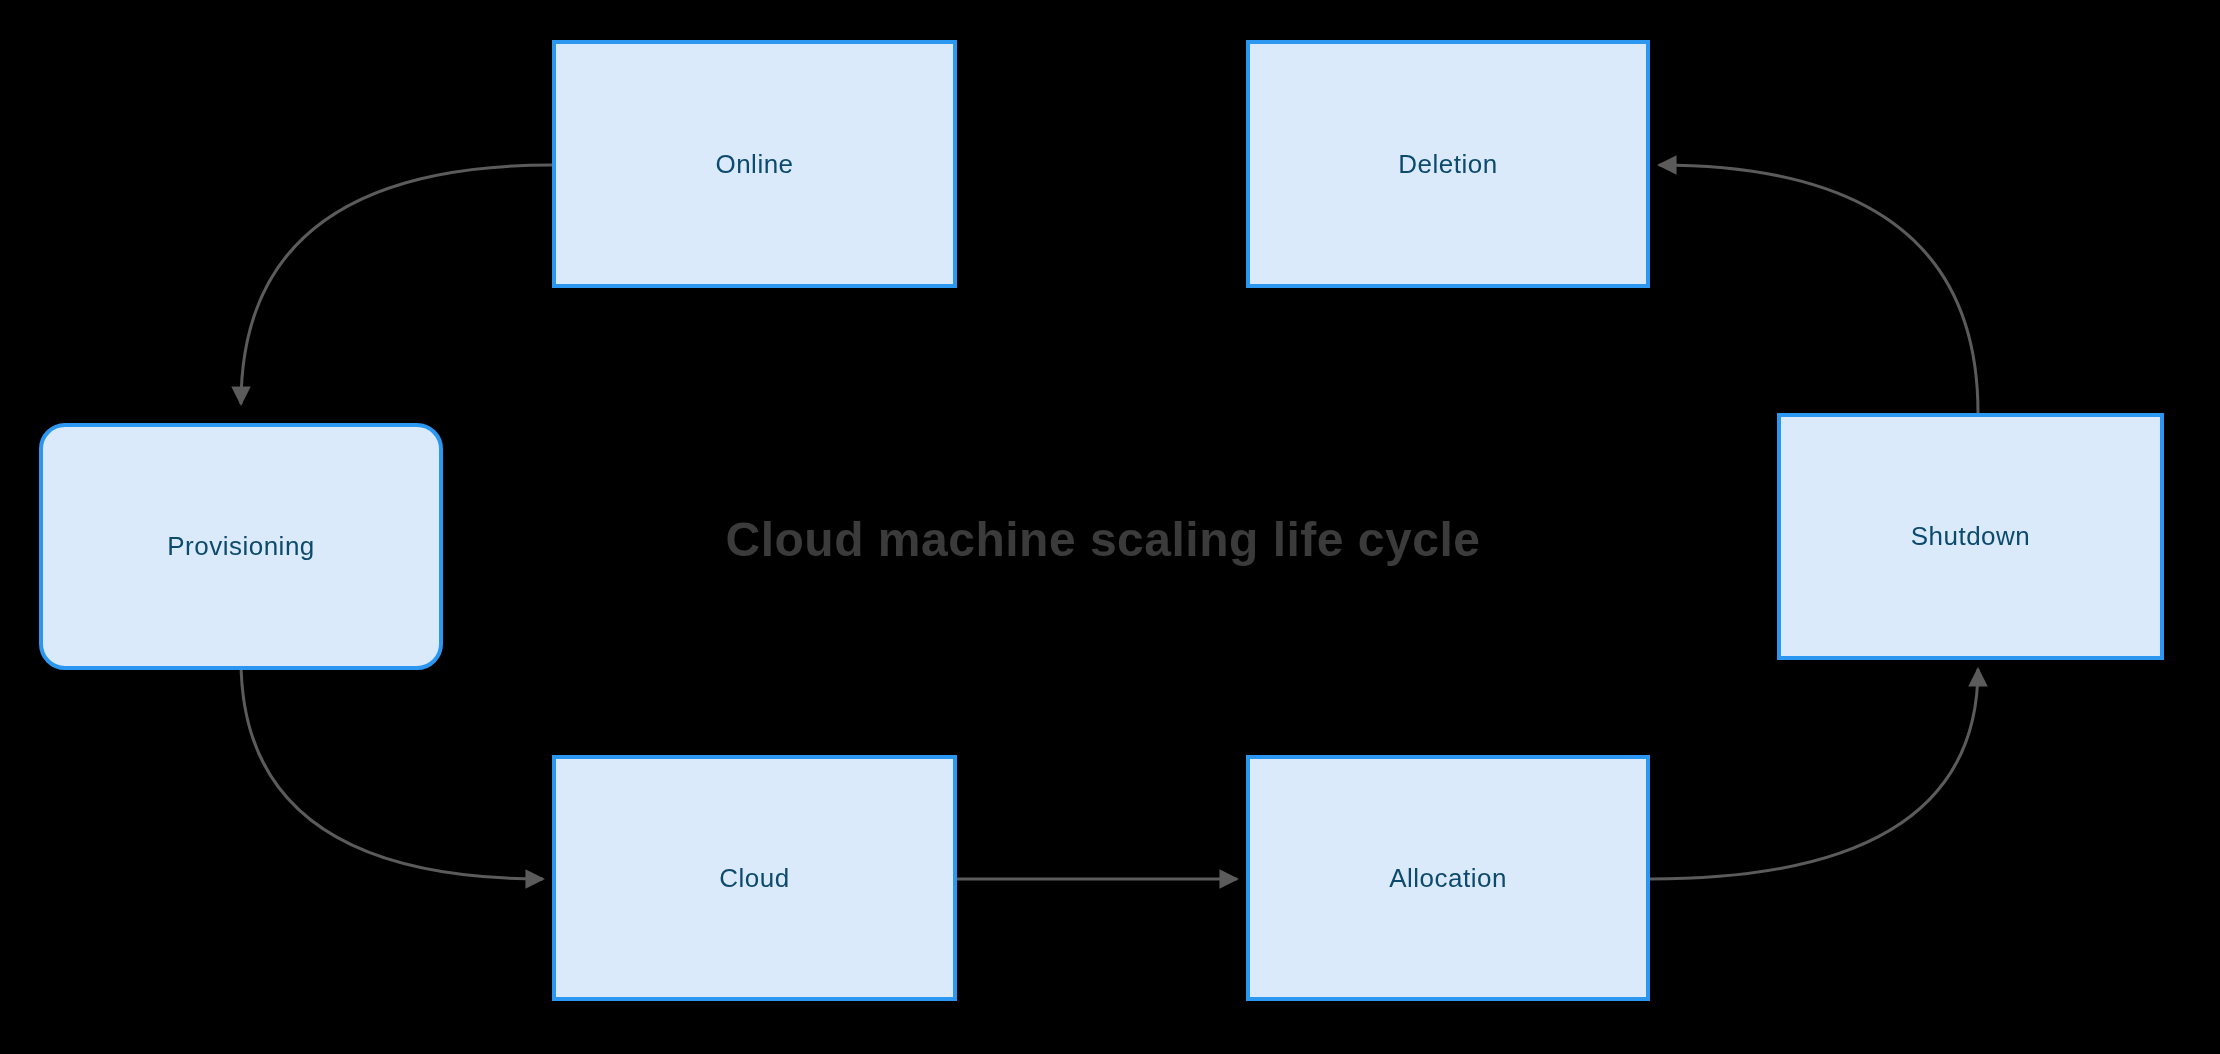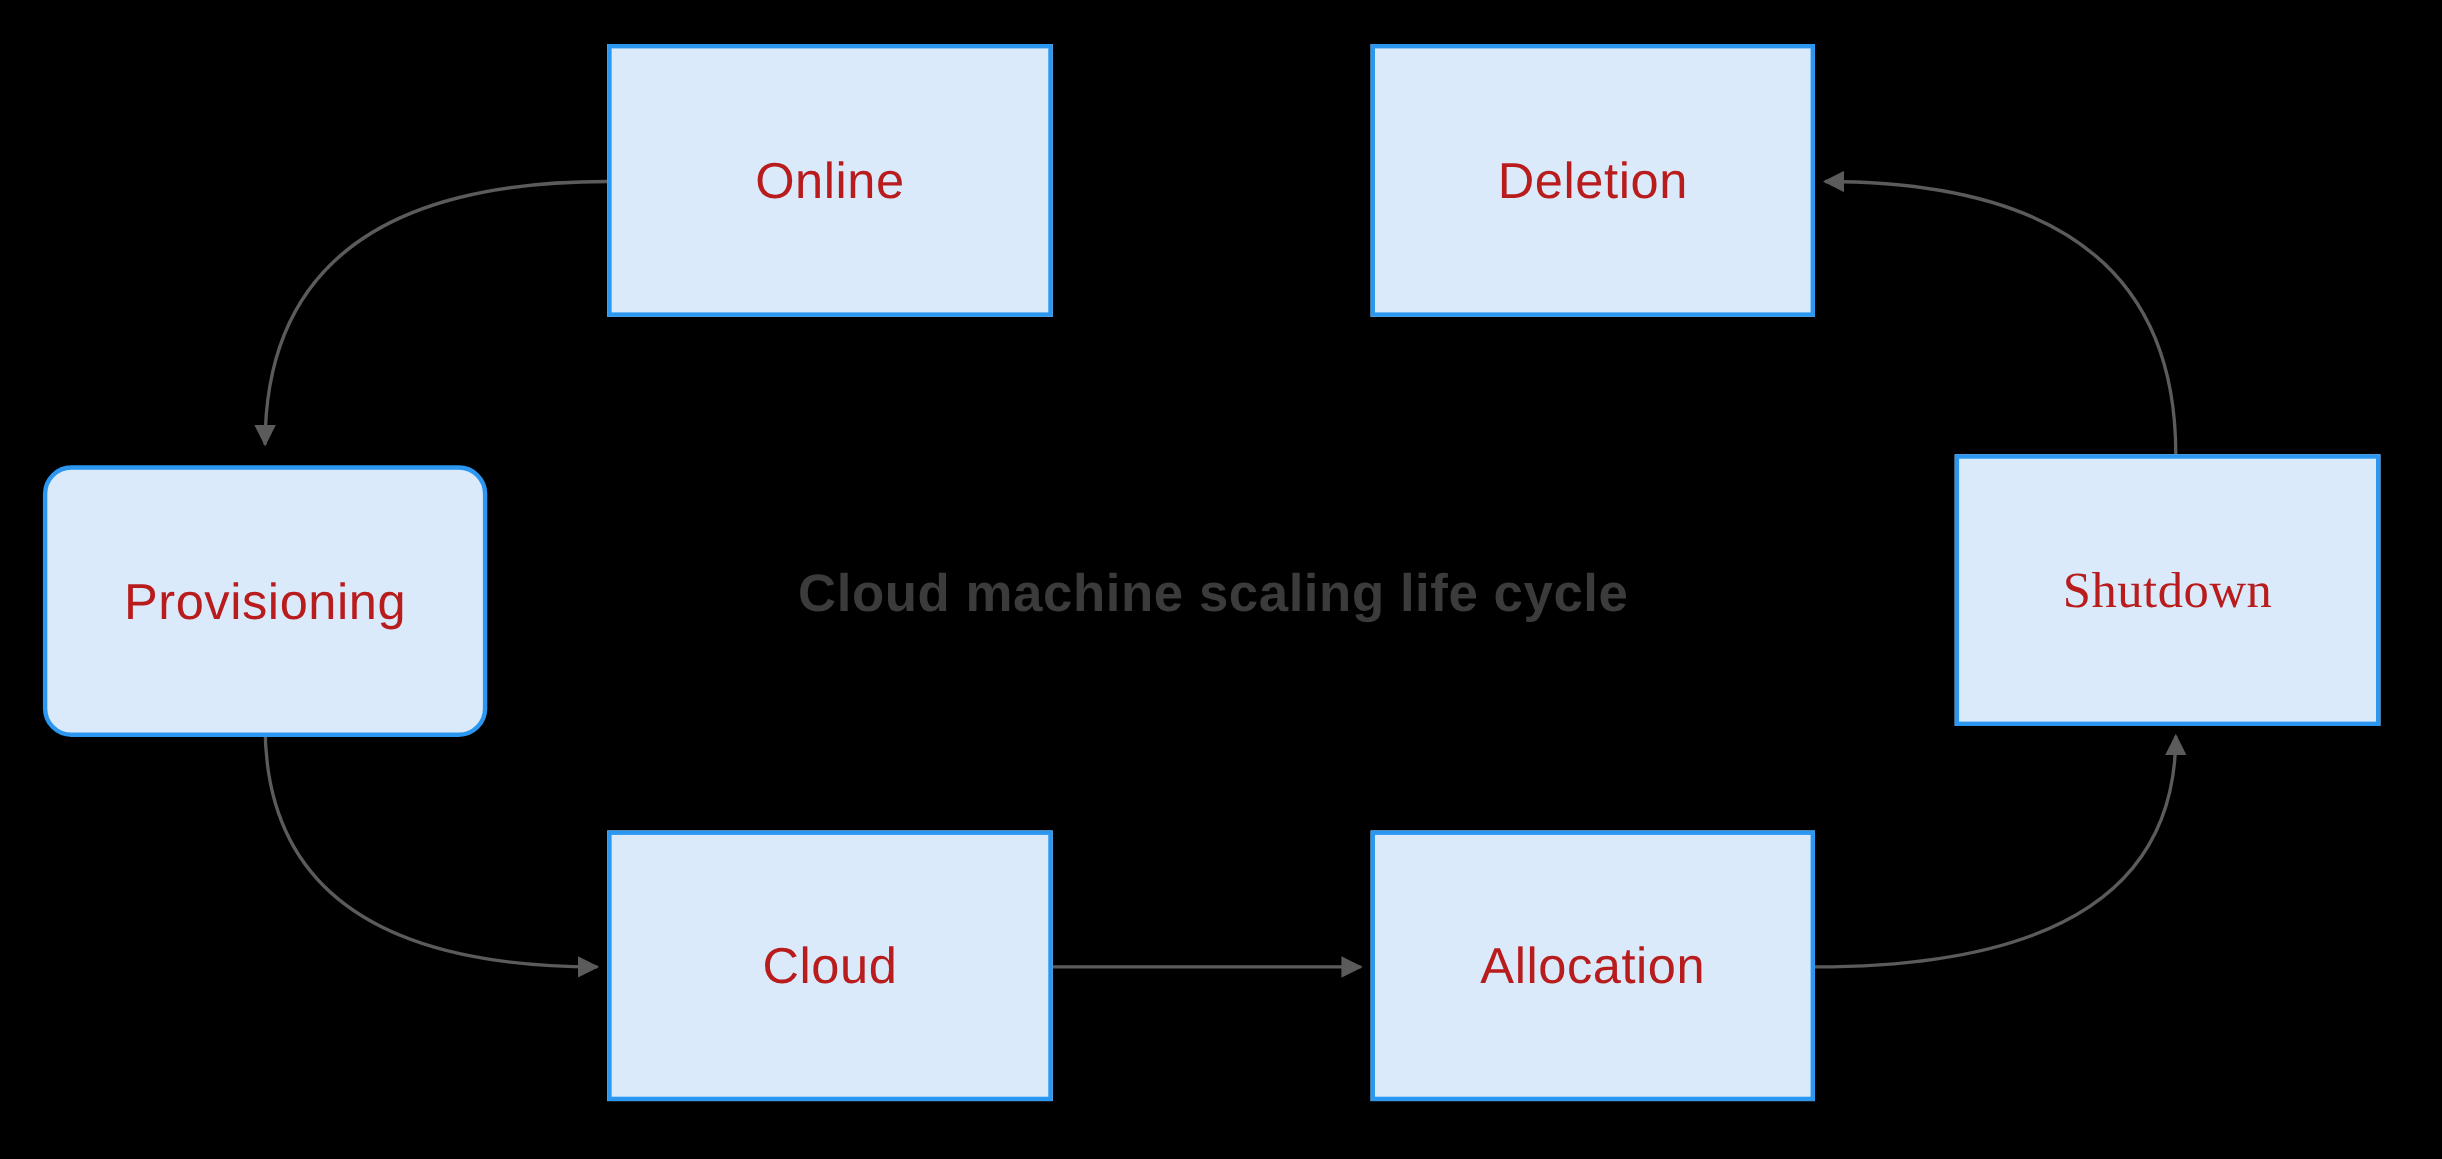--- a/index.html
+++ b/index.html
@@ -25,29 +25,29 @@
   .node {
     position: absolute;
     box-sizing: border-box;
     background: #daeafb;
     border: 4px solid #2b97f0;
     display: flex;
     align-items: center;
     justify-content: center;
   }
   .node-label {
-    font-size: 46px;
-    color: #b91c1c;
+    font-size: 26px;
+    color: #0c4a6e;
     letter-spacing: 0.5px;
     white-space: nowrap;
   }
   #node-online       { left:  552px; top:  40px; width: 405px; height: 248px; }
   #node-deletion     { left: 1246px; top:  40px; width: 404px; height: 248px; }
   #node-provisioning { left:   39px; top: 423px; width: 404px; height: 247px; border-radius: 26px; }
-  #node-shutdown     { left: 1777px; top: 413px; width: 387px; height: 247px; font-family: Liberation Serif, serif; }
+  #node-shutdown     { left: 1777px; top: 413px; width: 387px; height: 247px; }
   #node-ready        { left:  552px; top: 755px; width: 405px; height: 246px; }
   #node-allocation   { left: 1246px; top: 755px; width: 404px; height: 246px; align-items: center; }
   .diagram-title {
     position: absolute;
     left: 0;
     right: 14px;
     top: 512px;
     text-align: center;
     font-size: 48px;
     font-weight: bold;

